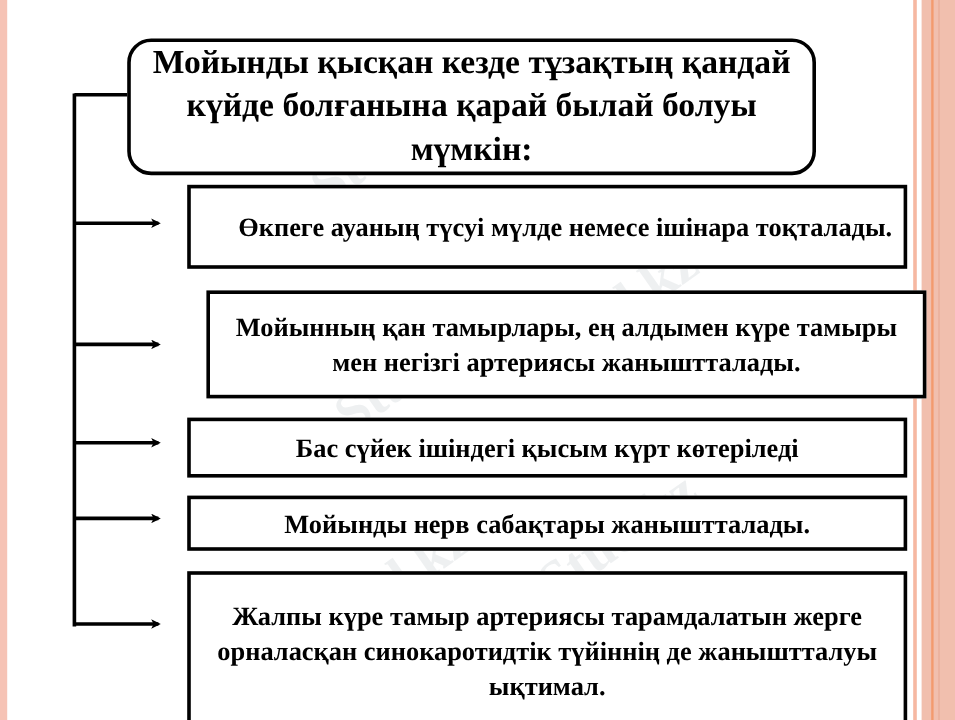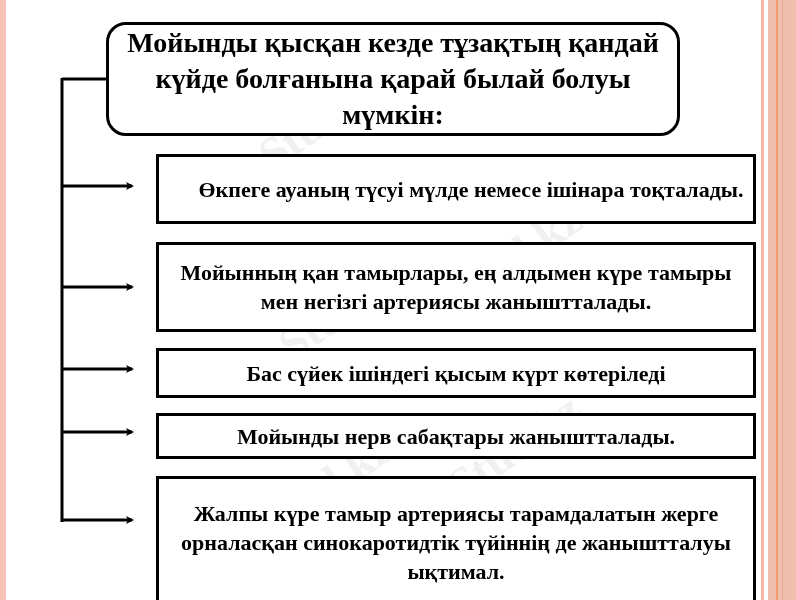--- a/index.html
+++ b/index.html
@@ -3,21 +3,21 @@
 <meta charset="utf-8">
 <style>
   html, body { margin:0; padding:0; }
   body { width:796px; height:600px; position:relative; overflow:hidden; background:#ffffff; font-family:"Liberation Serif", serif; }
   .stripe-left { position:absolute; left:0; top:0; width:6px; height:600px; background:#f6c3b5; }
   .stripe-right { position:absolute; right:0; top:0; width:28px; height:600px; background:#f1bfae; }
   .stripe-right-line1 { position:absolute; left:761px; top:0; width:3px; height:600px; background:#f6b8a2; }
   .stripe-right-line2 { position:absolute; left:776px; top:0; width:2px; height:600px; background:#f39a6e; }
   .stripe-right-line3 { position:absolute; left:782px; top:0; width:1px; height:600px; background:#e8ab95; }
   .box { position:absolute; border:3px solid #000; background:#ffffff; box-sizing:border-box; display:flex; align-items:center; justify-content:center; text-align:center; font-weight:bold; color:#000; }
-  .title-box { left:106px; top:22px; width:574px; height:114px; border-radius:20px; font-size:28px; line-height:36px; padding:0 8px; }
+  .title-box { left:106px; top:32px; width:574px; height:114px; border-radius:20px; font-size:28px; line-height:36px; padding:0 8px; }
   .item { left:156px; width:600px; font-size:22px; line-height:29px; padding:0 6px; }
   svg.connector { position:absolute; left:0; top:0; }
   .watermark { position:absolute; color:rgba(150,160,170,0.16); font-size:46px; font-weight:bold; transform:rotate(-35deg); white-space:nowrap; pointer-events:none; }
 </style>
 </head>
 <body>
 
 <div class="stripe-left"></div>
 <div class="stripe-right"></div>
 <div class="stripe-right-line1"></div>
@@ -45,21 +45,21 @@
   <line x1="62" y1="520" x2="132" y2="520" stroke="#000" stroke-width="3" marker-end="url(#ah)"></line>
 </svg>
 
 <div class="box title-box">
   <span>Мойынды қысқан кезде тұзақтың қандай күйде болғанына қарай былай болуы мүмкін:</span>
 </div>
 
 <div class="box item" style="top:154px;height:70px;padding-left:36px;">
   <span>Өкпеге ауаның түсуі мүлде немесе ішінара тоқталады.</span>
 </div>
-<div class="box item" style="top:242px;height:90px;">
+<div class="box item" style="top:242px;height:90px;margin-left:16px;">
   <span>Мойынның қан тамырлары, ең алдымен күре тамыры мен негізгі артериясы жаныштталады.</span>
 </div>
 <div class="box item" style="top:348px;height:50px;">
   <span>Бас сүйек ішіндегі қысым күрт көтеріледі</span>
 </div>
 <div class="box item" style="top:413px;height:46px;">
   <span>Мойынды нерв сабақтары жаныштталады.</span>
 </div>
 <div class="box item" style="top:476px;height:132px;">
   <span>Жалпы күре тамыр артериясы тарамдалатын жерге орналасқан синокаротидтік түйіннің де жаныштталуы ықтимал.</span>

